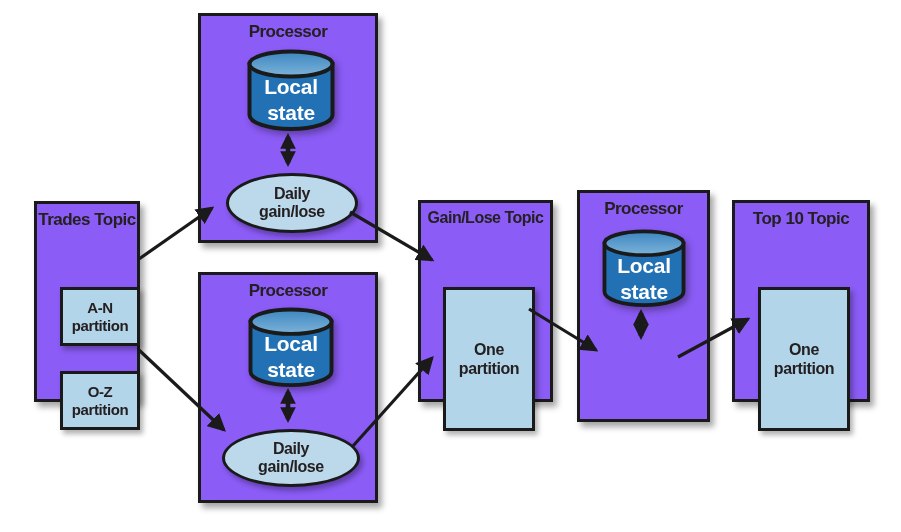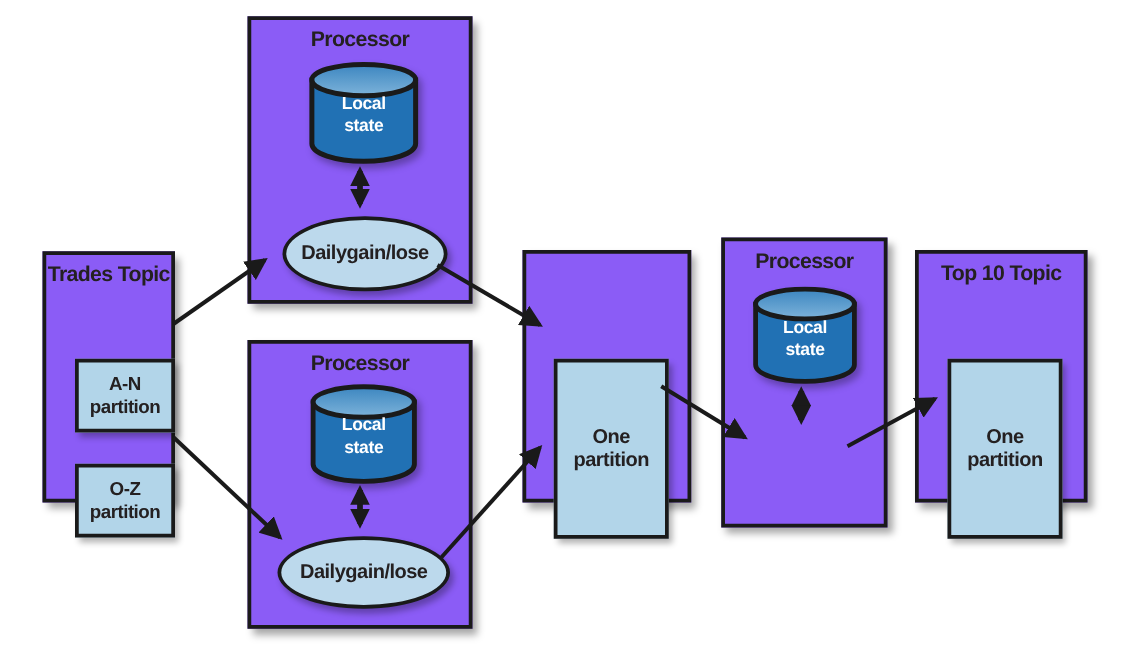--- a/index.html
+++ b/index.html
@@ -23,27 +23,27 @@
     box-shadow:3px 4px 5px rgba(0,0,0,0.3);
     display:flex; flex-direction:column; align-items:center; justify-content:center;
     text-align:center; font-weight:700; font-size:15px; line-height:1.2;
     letter-spacing:-0.4px; color:#242021;margin-top:46px;
   }
   .partition.tall { font-size:16px; }
   .ellipse {
     position:absolute; box-sizing:border-box;
     background:#bcd9ec; border:3px solid #1a1a1a; border-radius:50%;
     box-shadow:3px 4px 5px rgba(0,0,0,0.3);
-    display:flex; flex-direction:row; align-items:center; justify-content:center;
+    display:flex; flex-direction:column; align-items:center; justify-content:center;
     text-align:center; font-weight:700; font-size:16px; line-height:1.15;
     letter-spacing:-0.4px; color:#242021;
   }
   .cyl { position:absolute; filter:drop-shadow(3px 4px 3px rgba(0,0,0,0.3)); }
   .cyl-label {
-    position:absolute; color:#ffffff; font-weight:700; font-size:14px;
+    position:absolute; color:#ffffff; font-weight:700; font-size:21px;
     text-align:center; line-height:1.25; letter-spacing:-0.3px;
   }
   .lline { display:block; }
   .arrows { position:absolute; left:0; top:0; z-index:5; pointer-events:none; }
 </style>
 </head>
 <body>
 
 <div class="canvas">
 
@@ -91,20 +91,21 @@
       <span class="lline">Local</span>
       <span class="lline">state</span>
     </div>
     <div class="ellipse" style="left:21px;top:154px;width:138px;height:58px">
       <span class="lline">Daily</span>
       <span class="lline">gain/lose</span>
     </div>
   </div>
 
   <div class="tan-box" style="left:418px;top:200px;width:135px;height:202px">
+    <div class="box-title" style="font-size:16px">Gain/Lose Topic</div>
     <div class="partition tall" style="left:22px;top:38px;width:92px;height:144px">
       <span class="lline">One</span>
       <span class="lline">partition</span>
     </div>
   </div>
 
   <div class="tan-box" style="left:577px;top:190px;width:133px;height:232px">
     <div class="box-title">Processor</div>
     <svg class="cyl" style="left:19px;top:36px" width="90" height="80" viewBox="0 0 90 84">
       <path d="M3.5,15 V66 A41.5,14 0 0 0 86.5,66 V15 Z" fill="#2171b4" stroke="#1a1a1a" stroke-width="4"></path>

